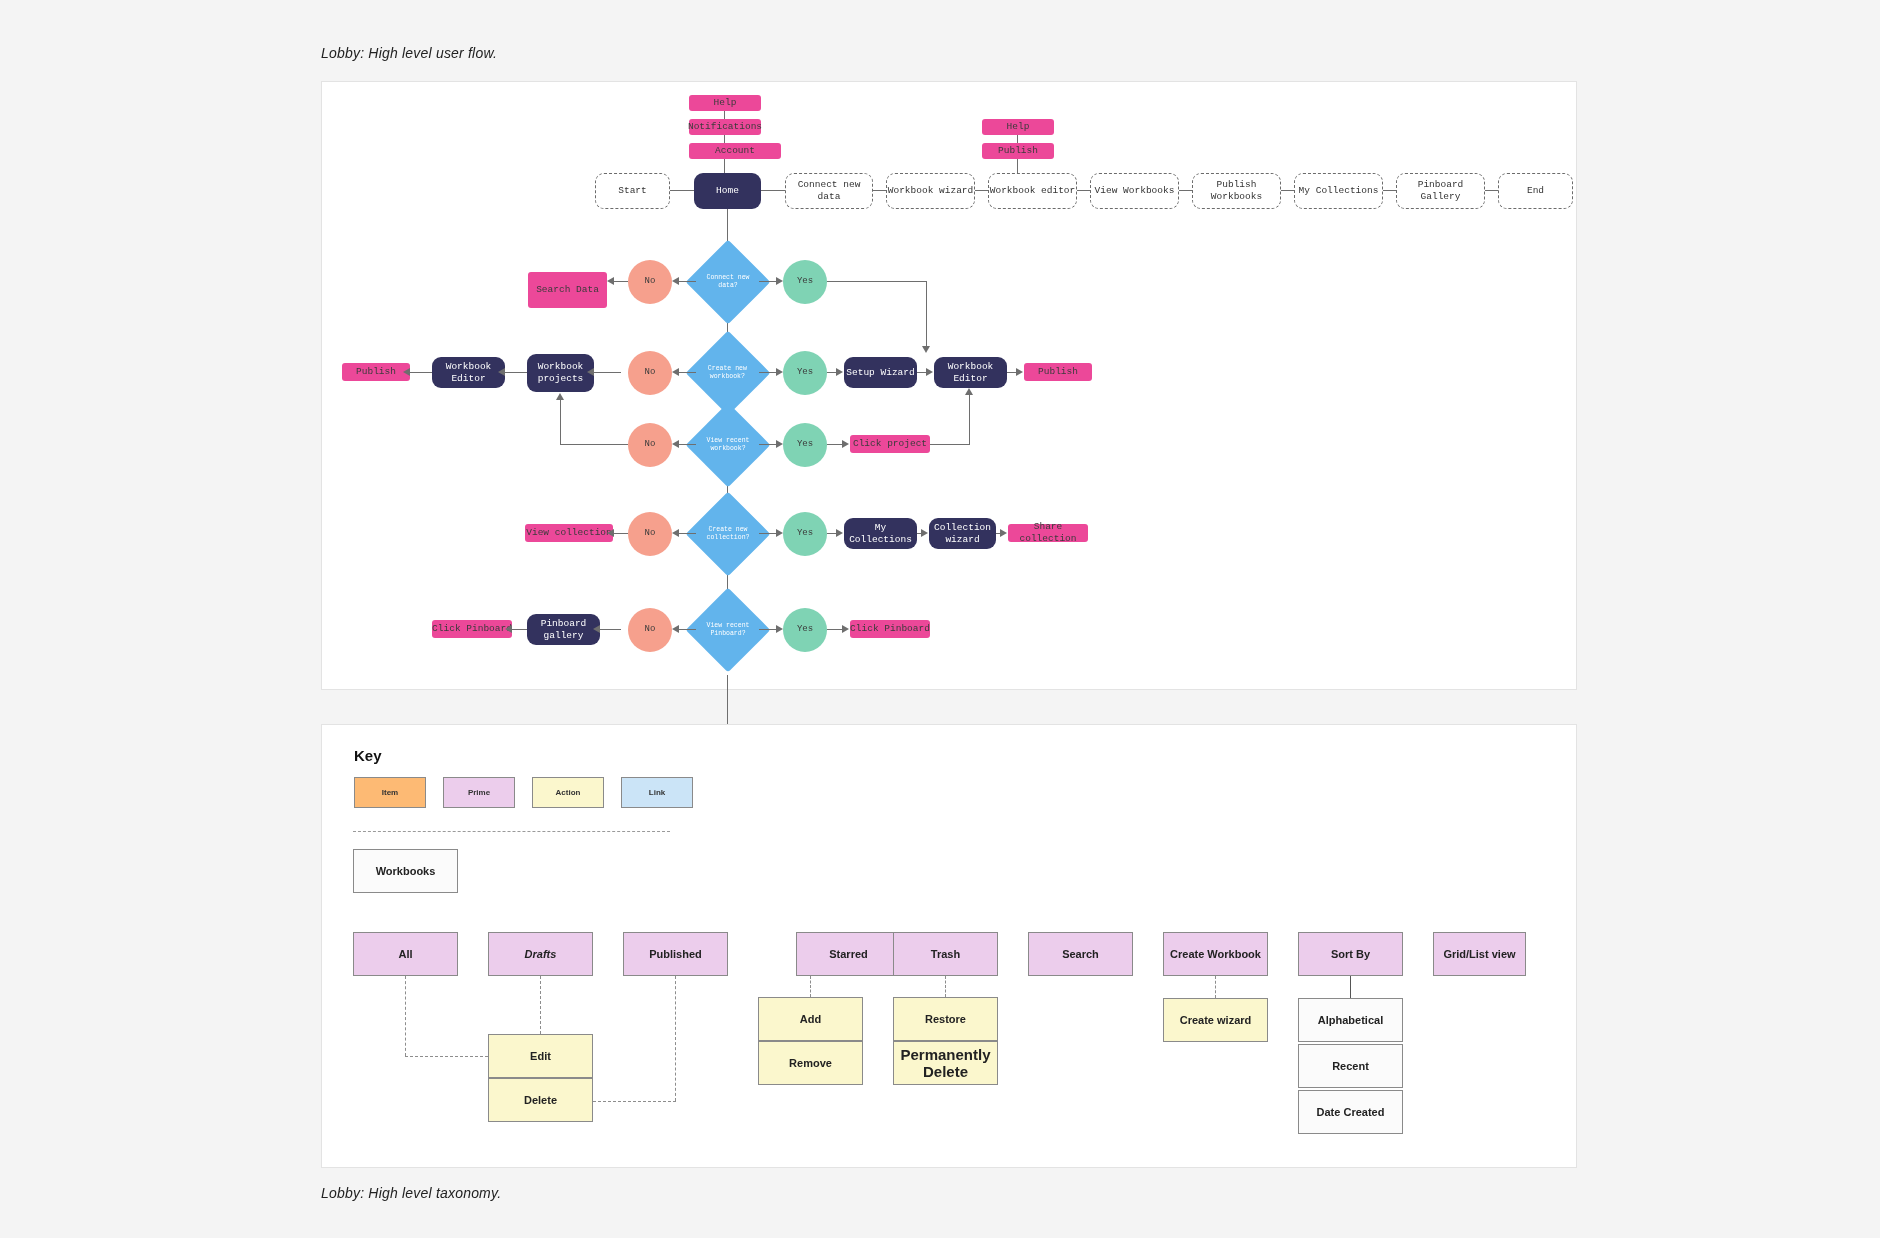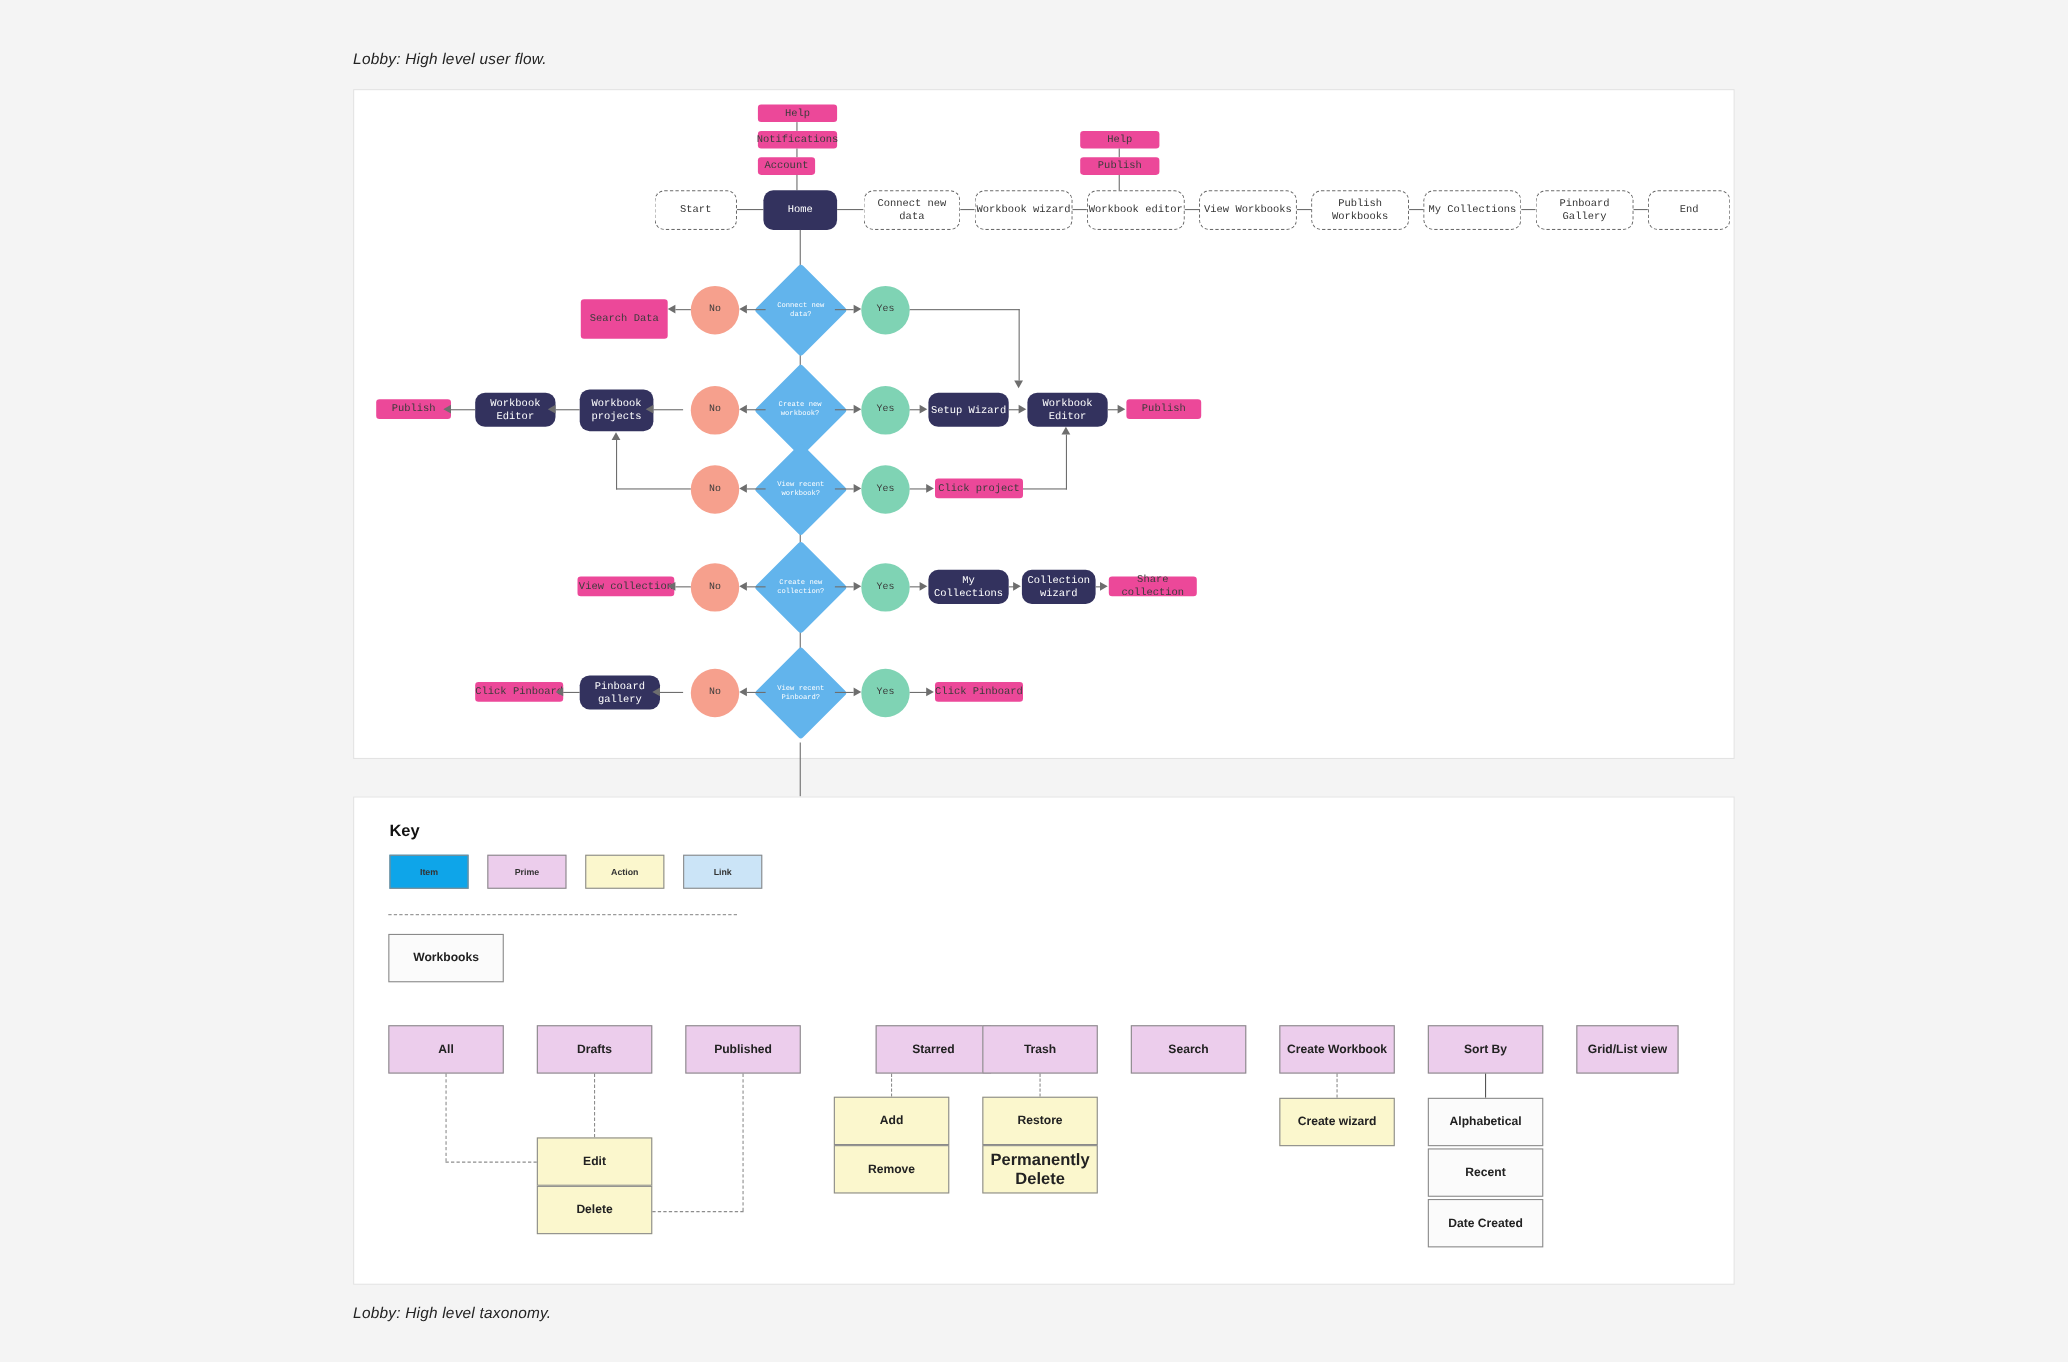--- a/index.html
+++ b/index.html
@@ -93,21 +93,21 @@
   .key-title{
     position:absolute;
     font-weight:bold;font-size:15px;color:#111;
   }
   .kbox{
     position:absolute;box-sizing:border-box;
     display:flex;align-items:center;justify-content:center;
     border:1.4px solid #8a8a8a;
     font-size:8px;color:#333;font-weight:bold;
   }
-  .k-item{background:#0ea5e9;}
+  .k-item{background:#fdba74;}
   .k-prime{background:#eccdec;}
   .k-action{background:#fbf7cd;}
   .k-link{background:#cbe4f7;}
 
   .tbox{
     position:absolute;box-sizing:border-box;
     display:flex;align-items:center;justify-content:center;
     border:1.6px solid #8a8a8a;
     font-size:11px;font-weight:bold;color:#222;
     text-align:center;
@@ -125,21 +125,21 @@
 
   <div class="caption" id="caption-top">Lobby: High level user flow.</div>
   <div class="caption" id="caption-bottom">Lobby: High level taxonomy.</div>
 
   <div class="panel" id="panel-flow">
 
     <div class="node n-yellow" style="left:367px;top:13px;width:72px;height:16px;">Help</div>
     <div class="ln v" style="left:402px;top:29px;height:8px;"></div>
     <div class="node n-yellow" style="left:367px;top:37px;width:72px;height:16px;">Notifications</div>
     <div class="ln v" style="left:402px;top:53px;height:8px;"></div>
-    <div class="node n-yellow" style="left:367px;top:61px;width:52px;height:16px;">Account</div>
+    <div class="node n-yellow" style="left:367px;top:61px;width:92px;height:16px;">Account</div>
     <div class="ln v" style="left:402px;top:77px;height:14px;"></div>
 
     <div class="node n-yellow" style="left:660px;top:37px;width:72px;height:16px;">Help</div>
     <div class="ln v" style="left:695px;top:53px;height:8px;"></div>
     <div class="node n-yellow" style="left:660px;top:61px;width:72px;height:16px;">Publish</div>
     <div class="ln v" style="left:695px;top:77px;height:14px;"></div>
 
     <div class="node n-dashed" style="left:273px;top:91px;width:75px;height:36px;">Start</div>
     <div class="ln h" style="left:348px;top:108px;width:24px;"></div>
     <div class="node n-dark" style="left:372px;top:91px;width:67px;height:36px;">Home</div>
@@ -283,21 +283,21 @@
     <div class="kbox k-item" style="left:32px;top:52px;width:72px;height:31px;">Item</div>
     <div class="kbox k-prime" style="left:121px;top:52px;width:72px;height:31px;">Prime</div>
     <div class="kbox k-action" style="left:210px;top:52px;width:72px;height:31px;">Action</div>
     <div class="kbox k-link" style="left:299px;top:52px;width:72px;height:31px;">Link</div>
 
     <div class="divider" style="left:31px;top:106px;width:317px;"></div>
 
     <div class="tbox t-item" style="left:31px;top:124px;width:105px;height:44px;">Workbooks</div>
 
     <div class="tbox t-prime" style="left:31px;top:207px;width:105px;height:44px;">All</div>
-    <div class="tbox t-prime" style="left:166px;top:207px;width:105px;height:44px;">Drafts</div>
+    <div class="tbox t-prime" style="left:166px;top:207px;width:105px;height:44px;font-style:italic;">Drafts</div>
     <div class="tbox t-prime" style="left:301px;top:207px;width:105px;height:44px;">Published</div>
     <div class="tbox t-prime" style="left:436px;top:207px;width:105px;height:44px;margin-left:38px;">Starred</div>
     <div class="tbox t-prime" style="left:571px;top:207px;width:105px;height:44px;">Trash</div>
     <div class="tbox t-prime" style="left:706px;top:207px;width:105px;height:44px;">Search</div>
     <div class="tbox t-prime" style="left:841px;top:207px;width:105px;height:44px;">Create Workbook</div>
     <div class="tbox t-prime" style="left:976px;top:207px;width:105px;height:44px;">Sort By</div>
     <div class="tbox t-prime" style="left:1111px;top:207px;width:93px;height:44px;">Grid/List view</div>
 
     <div class="lnd v" style="left:218px;top:251px;height:58px;"></div>
     <div class="tbox t-action" style="left:166px;top:309px;width:105px;height:44px;">Edit</div>

